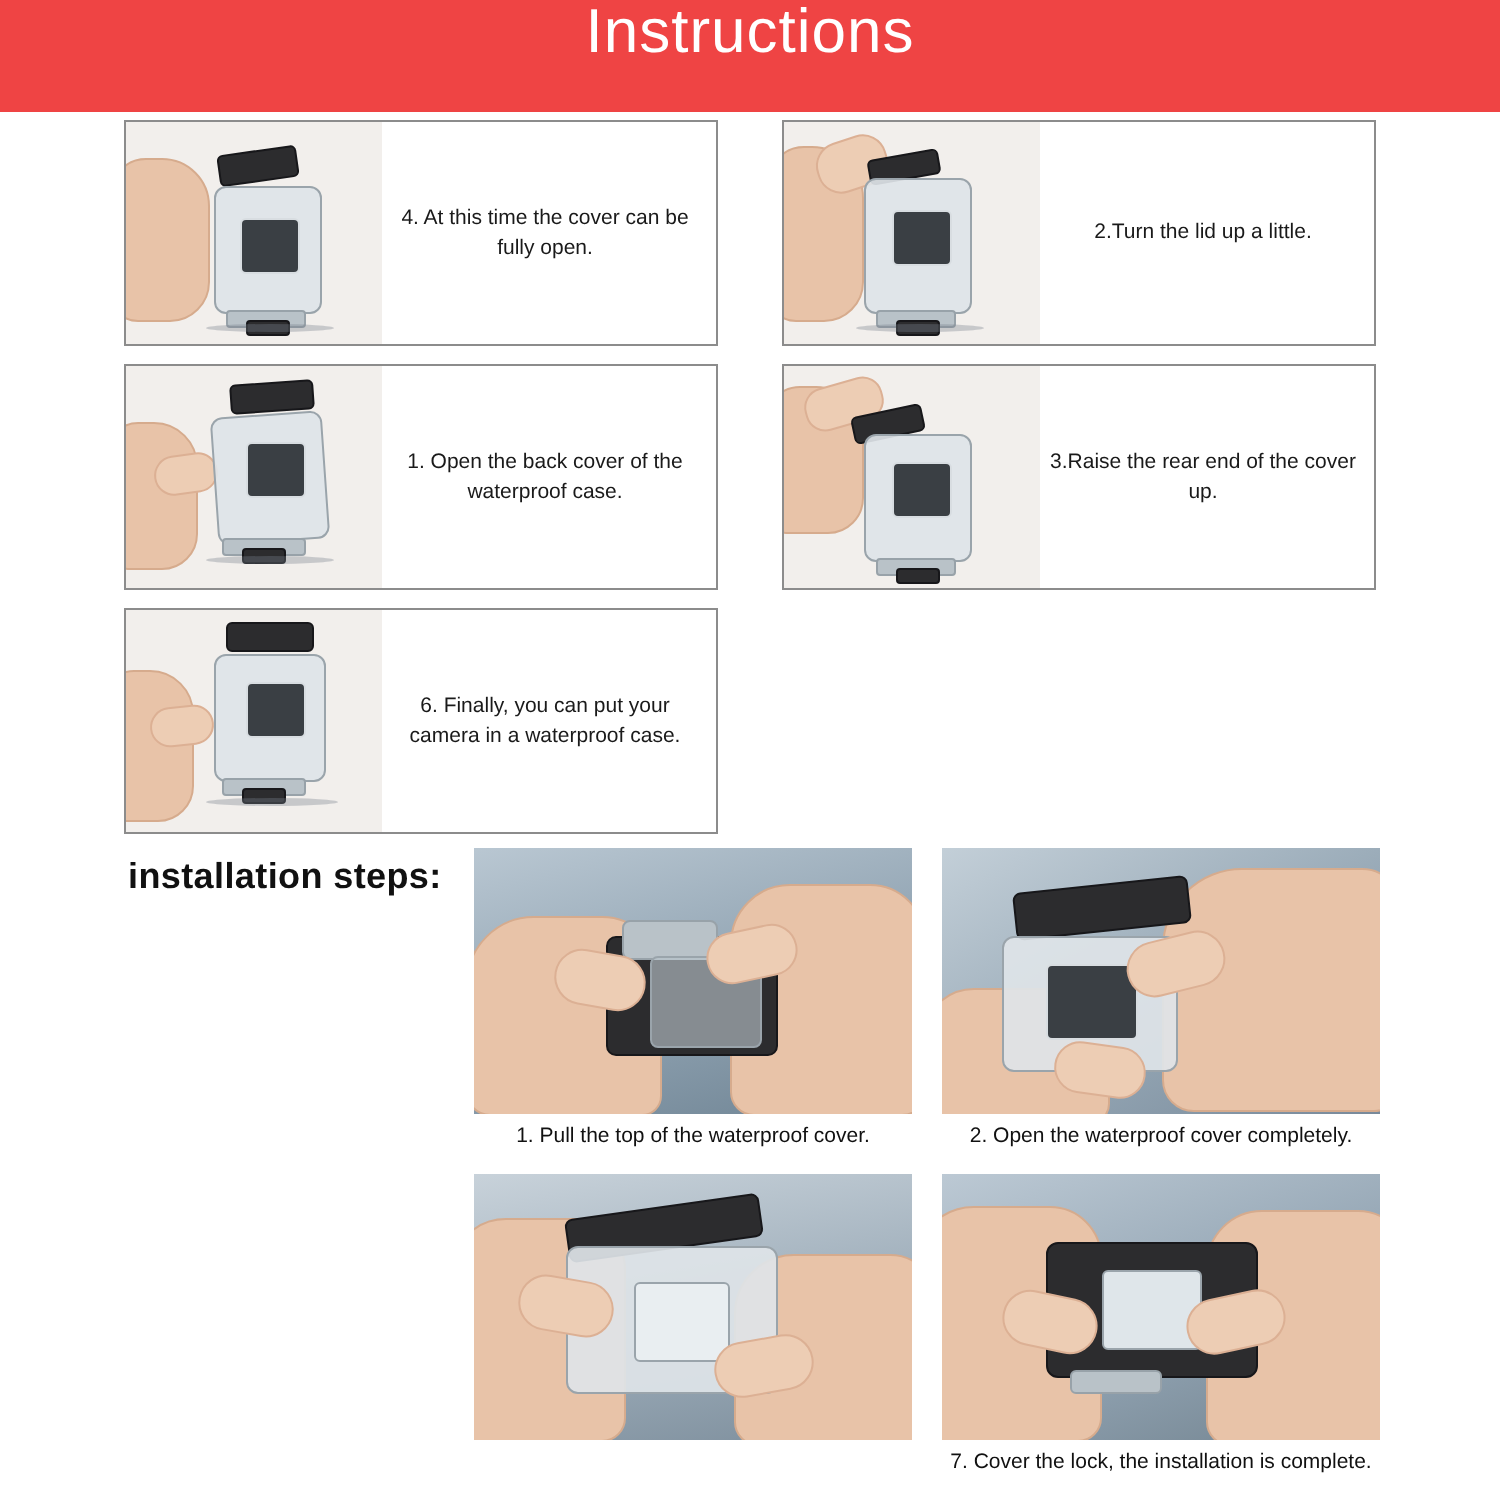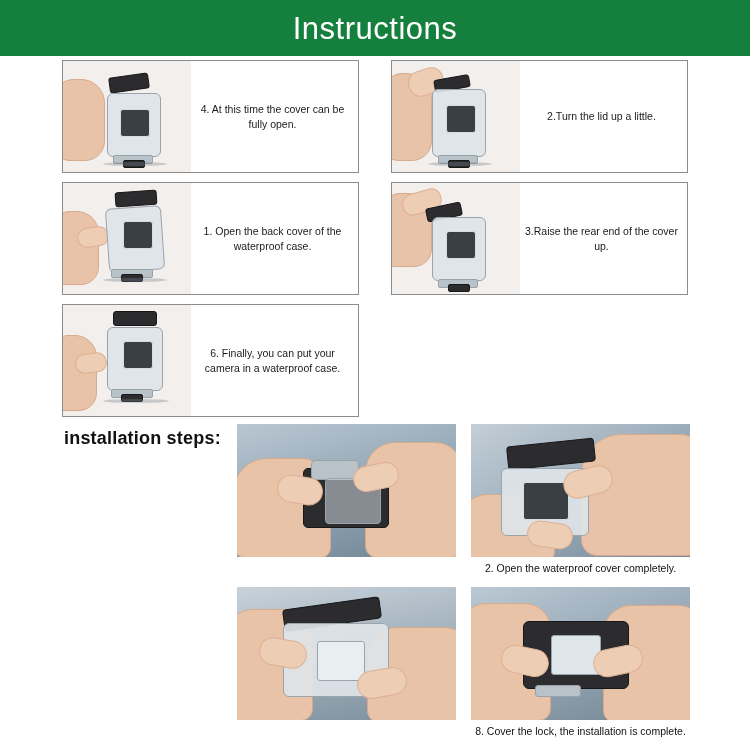--- a/index.html
+++ b/index.html
@@ -12,24 +12,24 @@
     height: 750px;
     font-family: "Liberation Sans", sans-serif;
     overflow: hidden;
     position: relative;
   }
 
   
   .header {
     width: 750px;
     height: 56px;
-    background: #15803d;
+    background: #ef4444;
     color: #ffffff;
     display: flex;
-    align-items: center;
+    align-items: flex-start;
     justify-content: center;
   }
   .header-title {
     font-size: 31px;
     font-weight: 400;
     letter-spacing: 0.5px;
     line-height: 1;
     font-family: "Liberation Sans", sans-serif;
   }
 
@@ -268,20 +268,21 @@
       <div class="scene">
         <div class="skin" style="left:-4px; top:34px; width:96px; height:98px; border-radius:34px 30px 10px 12px;"></div>
         <div class="skin" style="left:128px; top:18px; width:96px; height:114px; border-radius:30px 28px 12px 12px;"></div>
         <div class="case-dark" style="left:66px; top:44px; width:84px; height:58px; border-radius:5px;"></div>
         <div class="case-grey" style="left:74px; top:36px; width:46px; height:18px; border-radius:4px;"></div>
         <div class="case-body" style="left:88px; top:54px; width:54px; height:44px; border-radius:4px; background:rgba(210,220,228,0.55);"></div>
         <div class="skin2" style="left:40px; top:52px; width:44px; height:26px; border-radius:14px; transform:rotate(10deg);"></div>
         <div class="skin2" style="left:116px; top:40px; width:44px; height:24px; border-radius:14px; transform:rotate(-12deg);"></div>
       </div>
     </div>
+    <div class="install-cap">1. Pull the top of the waterproof cover.</div>
   </div>
 
   <div class="install-item">
     <div class="install-photo bg-grad-b">
       <div class="scene">
         <div class="skin" style="left:110px; top:10px; width:118px; height:120px; border-radius:40px 20px 14px 16px;"></div>
         <div class="skin" style="left:-10px; top:70px; width:92px; height:66px; border-radius:26px 24px 10px 10px;"></div>
         <div class="case-dark" style="left:36px; top:18px; width:86px; height:22px; border-radius:4px; transform:rotate(-6deg);"></div>
         <div class="case-body" style="left:30px; top:44px; width:86px; height:66px; border-radius:6px;"></div>
         <div class="case-lens" style="left:52px; top:58px; width:44px; height:36px;"></div>
@@ -311,16 +312,16 @@
       <div class="scene">
         <div class="skin" style="left:-14px; top:16px; width:92px; height:116px; border-radius:30px 26px 12px 12px;"></div>
         <div class="skin" style="left:132px; top:18px; width:100px; height:116px; border-radius:28px 26px 12px 12px;"></div>
         <div class="case-dark" style="left:52px; top:34px; width:104px; height:66px; border-radius:6px;"></div>
         <div class="case-lens" style="left:80px; top:48px; width:48px; height:38px; background:#dfe6ea; border-color:#9aa4ab;"></div>
         <div class="case-grey" style="left:64px; top:98px; width:44px; height:10px; border-radius:3px;"></div>
         <div class="skin2" style="left:30px; top:60px; width:46px; height:26px; border-radius:14px; transform:rotate(12deg);"></div>
         <div class="skin2" style="left:122px; top:60px; width:48px; height:26px; border-radius:14px; transform:rotate(-12deg);"></div>
       </div>
     </div>
-    <div class="install-cap">8. Cover the lock, the installation is complete.</div>
+    <div class="install-cap">7. Cover the lock, the installation is complete.</div>
   </div>
 
 </div>
 
 </body></html>

